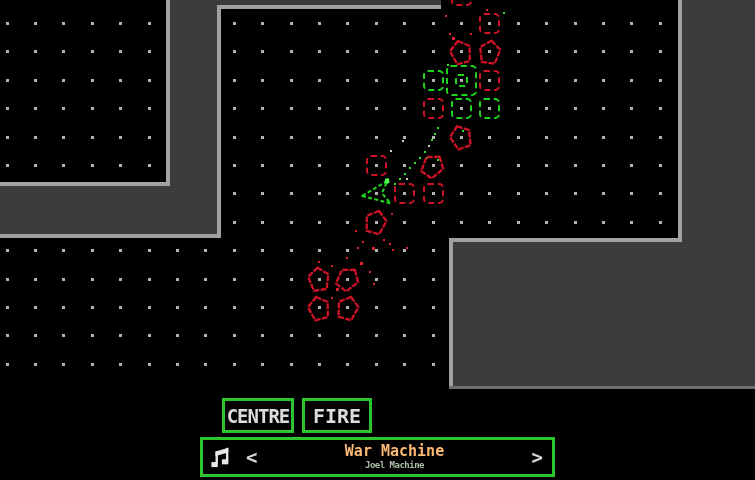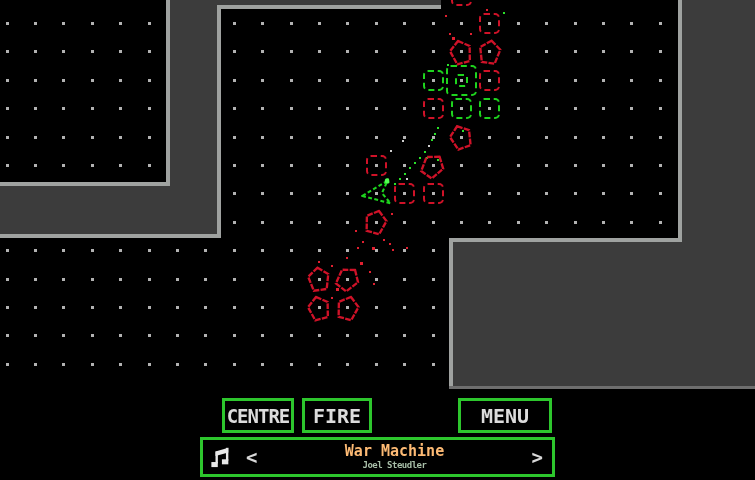--- a/index.html
+++ b/index.html
@@ -415,36 +415,33 @@
           <polygon points="50,6 88,36 74,92 24,92 10,36" fill="none" stroke="#d01228" stroke-width="9" stroke-dasharray="22 5"></polygon>
         </svg></div>
     </div>
 
   <div id="btn-centre" class="hud-btn">
     <span>CENTRE</span>
   </div>
   <div id="btn-fire" class="hud-btn">
     <span>FIRE</span>
   </div>
-  <div id="btn-menu" class="hud-btn">
-    <span>MENU</span>
-  </div>
 
   <div id="music-bar">
     <span id="music-icon">
       <svg width="22" height="26" viewBox="0 0 24 26" aria-hidden="true">
         <g fill="#e8e8e8">
           <polygon points="6,7 20,3 20,8 6,12"></polygon>
           <rect x="6" y="7" width="2.6" height="13"></rect>
           <rect x="17.4" y="3" width="2.6" height="14"></rect>
           <rect x="1.5" y="18.5" width="7" height="5.5"></rect>
           <rect x="13" y="15.5" width="7" height="5.5"></rect>
         </g>
       </svg>
     </span>
     <span id="music-prev" class="music-arrow">&lt;</span>
     <span id="music-center">
       <span id="music-title">War Machine</span>
-      <span id="music-artist">Joel Steudler</span>
+      <span id="music-artist">Joel Machine</span>
     </span>
     <span id="music-next" class="music-arrow">&gt;</span>
   </div>
 </div>
 
 </body></html>

